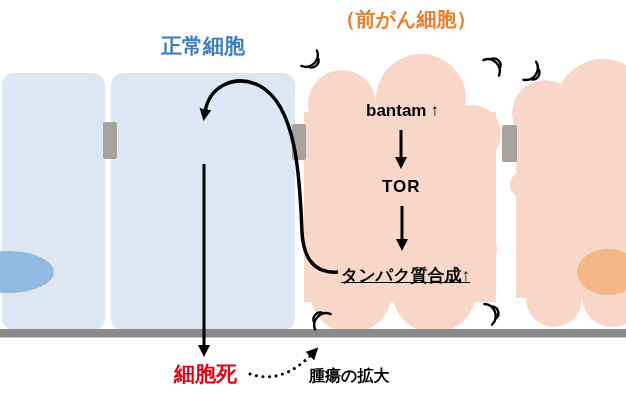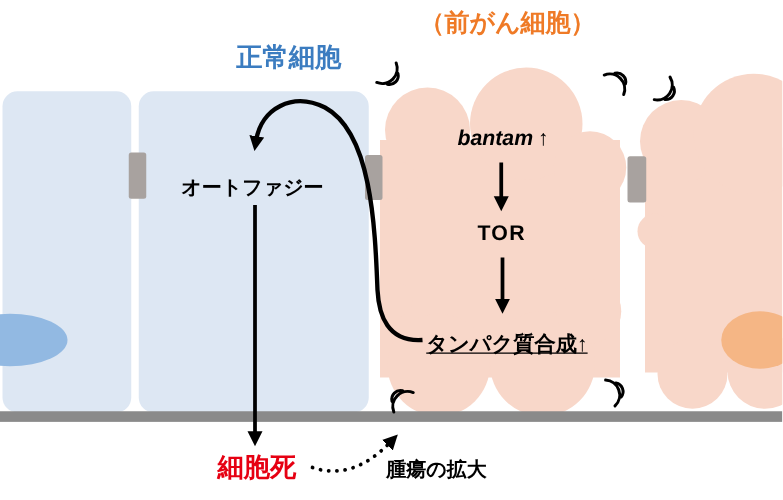--- a/index.html
+++ b/index.html
@@ -2,25 +2,25 @@
 <html style="--normal-label: #3b7cc0; --yorkie-label: #ef7a26; --cell-death: #e60012; --normal-cell-fill: #dde7f3; --normal-nucleus: #92b9e2; --tumor-cell-fill: #f8d7c9; --tumor-nucleus: #f5b685; --junction: #a8a29f; --membrane: #8a8a8a; --arrow: #000000;"><head>
 <meta charset="utf-8">
 <style>
   html,body{margin:0;padding:0;background:#ffffff;}
   #figure{
     position:relative;width:626px;height:400px;background:#ffffff;overflow:hidden;
     font-family:"Liberation Sans","DejaVu Sans",sans-serif;
   }
   #diagram-svg{position:absolute;left:0;top:0;}
   .lbl{position:absolute;font-weight:bold;white-space:nowrap;color:#000;}
-  .lbl-normal{left:161px;top:32px;font-size:21px;color:var(--normal-label);margin-left:28px;}
+  .lbl-normal{left:161px;top:32px;font-size:21px;color:var(--normal-label);}
   .lbl-yorkie{left:316px;top:9px;width:180px;text-align:center;font-size:20px;line-height:21px;color:var(--yorkie-label);}
   .lbl-autophagy{left:145px;top:140px;font-size:16px;}
   .lbl-bantam{left:366px;top:101px;font-size:17px;}
-  .lbl-bantam .bname{font-style:italic;}
+  .lbl-bantam .bname{}
   .lbl-bantam .barrow{font-style:normal;margin-left:4px;}
   .lbl-tor{left:382px;top:177px;font-size:17px;letter-spacing:1px;text-align:right;}
   .lbl-protein{left:341px;top:264px;font-size:17px;text-decoration:underline;}
   .lbl-celldeath{left:174px;top:360px;font-size:21px;color:var(--cell-death);}
   .lbl-tumor{left:309px;top:366px;font-size:16px;}
   
   .cell-fill{fill:var(--normal-cell-fill);}
   .nucleus-blue{fill:var(--normal-nucleus);}
   .tumor-fill{fill:var(--tumor-cell-fill);}
   .nucleus-orange{fill:var(--tumor-nucleus);}
@@ -103,21 +103,20 @@
     <line class="arrow" x1="402" y1="206" x2="402" y2="242" stroke-width="3" marker-end="url(#ah)"></line>
     <path class="arrow" d="M 250 374 Q 282 385 312 354" stroke-width="3" stroke-dasharray="0.1 6.5" stroke-linecap="round" marker-end="url(#ah)"></path>
   </svg>
 
   <div class="lbl lbl-normal">正常細胞</div>
 
   <div class="lbl lbl-yorkie">
     <div>（前がん細胞）</div>
   </div>
 
-  <div class="lbl lbl-autophagy">オートファジー</div>
 
   <div class="lbl lbl-bantam">
     <span class="bname">bantam</span><span class="barrow">↑</span>
   </div>
 
   <div class="lbl lbl-tor">TOR</div>
 
   <div class="lbl lbl-protein">タンパク質合成↑</div>
 
   <div class="lbl lbl-celldeath">細胞死</div>

